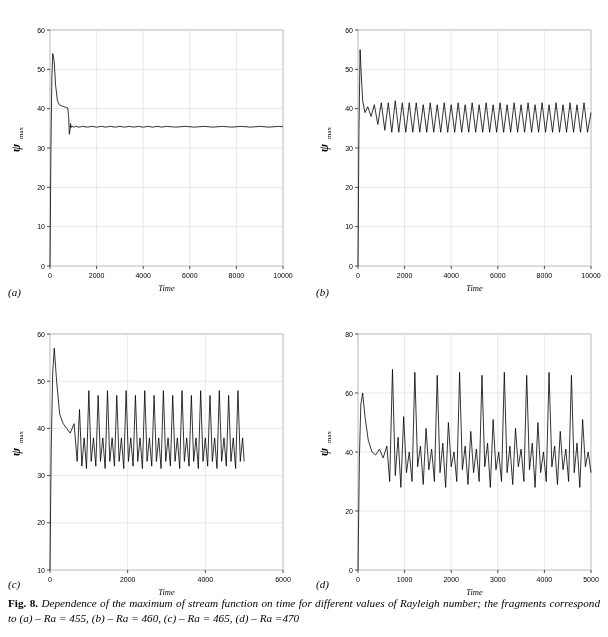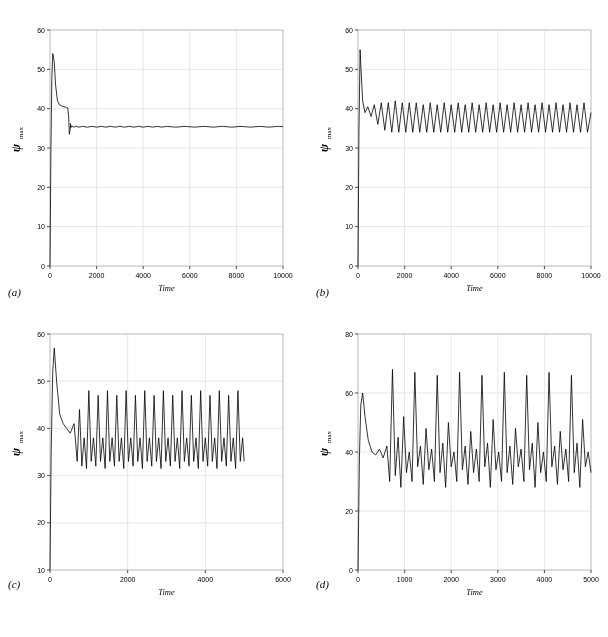--- a/index.html
+++ b/index.html
@@ -246,14 +246,17 @@
         <text x="160.5" y="283" text-anchor="middle" class="axis-title">Time</text>
         <g transform="translate(14,140) rotate(-90)">
           <text x="0" y="0" text-anchor="middle" class="ylab-main">ψ</text>
           <text x="9" y="3" text-anchor="start" class="ylab-sub">max</text>
         </g>
         <path d="M44.00 258.00 L45.40 145.90 L46.80 92.80 L48.66 81.00 L50.99 104.60 L54.25 128.20 L57.98 140.00 L61.71 142.95 L65.44 137.05 L69.16 145.90 L72.89 134.10 L75.69 169.50 L78.48 57.40 L81.28 163.60 L84.08 125.25 L86.87 175.40 L89.67 104.60 L92.46 160.65 L95.26 140.00 L98.06 169.50 L100.85 60.35 L103.65 154.75 L106.44 134.10 L109.24 172.45 L112.04 116.40 L114.83 157.70 L117.63 137.05 L120.42 169.50 L123.22 63.30 L126.02 160.65 L128.81 131.15 L131.61 175.40 L134.40 110.50 L137.20 154.75 L140.00 140.00 L142.79 169.50 L145.59 60.35 L148.38 157.70 L151.18 134.10 L153.98 172.45 L156.77 119.35 L159.57 160.65 L162.36 137.05 L165.16 169.50 L167.96 63.30 L170.75 154.75 L173.55 131.15 L176.34 175.40 L179.14 107.55 L181.94 157.70 L184.73 140.00 L187.53 169.50 L190.32 60.35 L193.12 160.65 L195.92 134.10 L198.71 172.45 L201.51 116.40 L204.30 154.75 L207.10 137.05 L209.90 169.50 L212.69 63.30 L215.49 157.70 L218.28 131.15 L221.08 175.40 L223.88 110.50 L226.67 160.65 L229.47 140.00 L232.26 169.50 L235.06 60.35 L237.86 154.75 L240.65 134.10 L243.45 172.45 L246.24 119.35 L249.04 157.70 L251.84 137.05 L254.63 169.50 L257.43 63.30 L260.22 160.65 L263.02 131.15 L265.82 175.40 L268.61 107.55 L271.41 154.75 L274.20 140.00 L277.00 160.65 " fill="none" stroke="#000000" stroke-width="0.8" stroke-linejoin="round"></path>
       </svg>
   </div>
   <div class="panel-label label-d">(d)</div>
 
+  <div class="caption">
+    <b>Fig. 8.</b><span> Dependence of the maximum of stream function on time for different values of Rayleigh number; the fragments correspond to (a) – Ra = 455, (b) – Ra = 460, (c) – Ra = 465, (d) – Ra =470</span>
+  </div>
 
 </div>
 
 </body></html>

